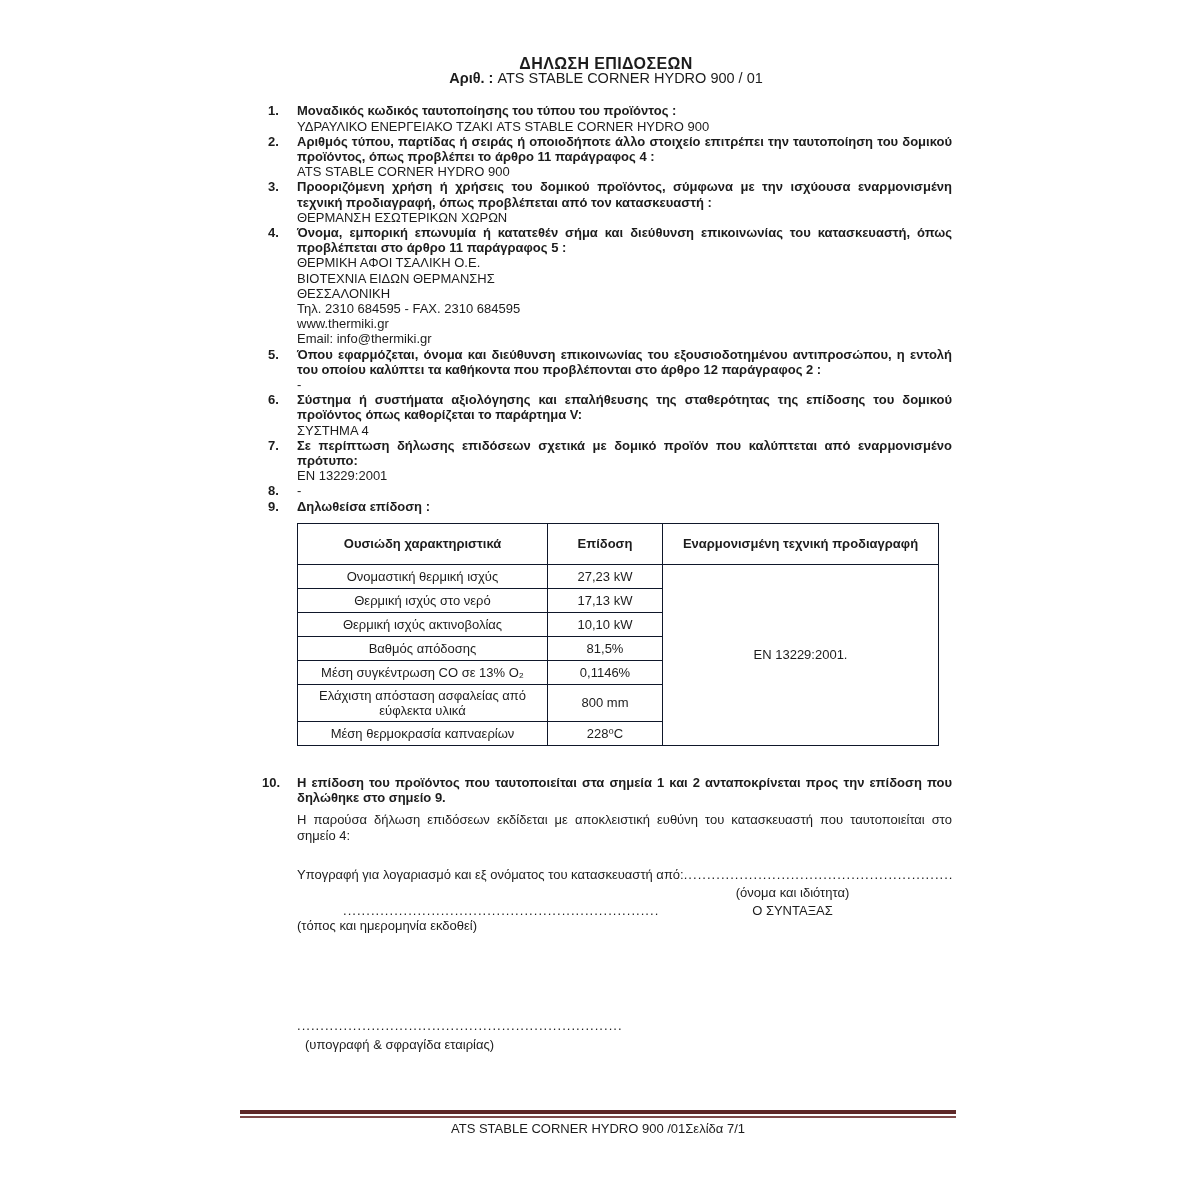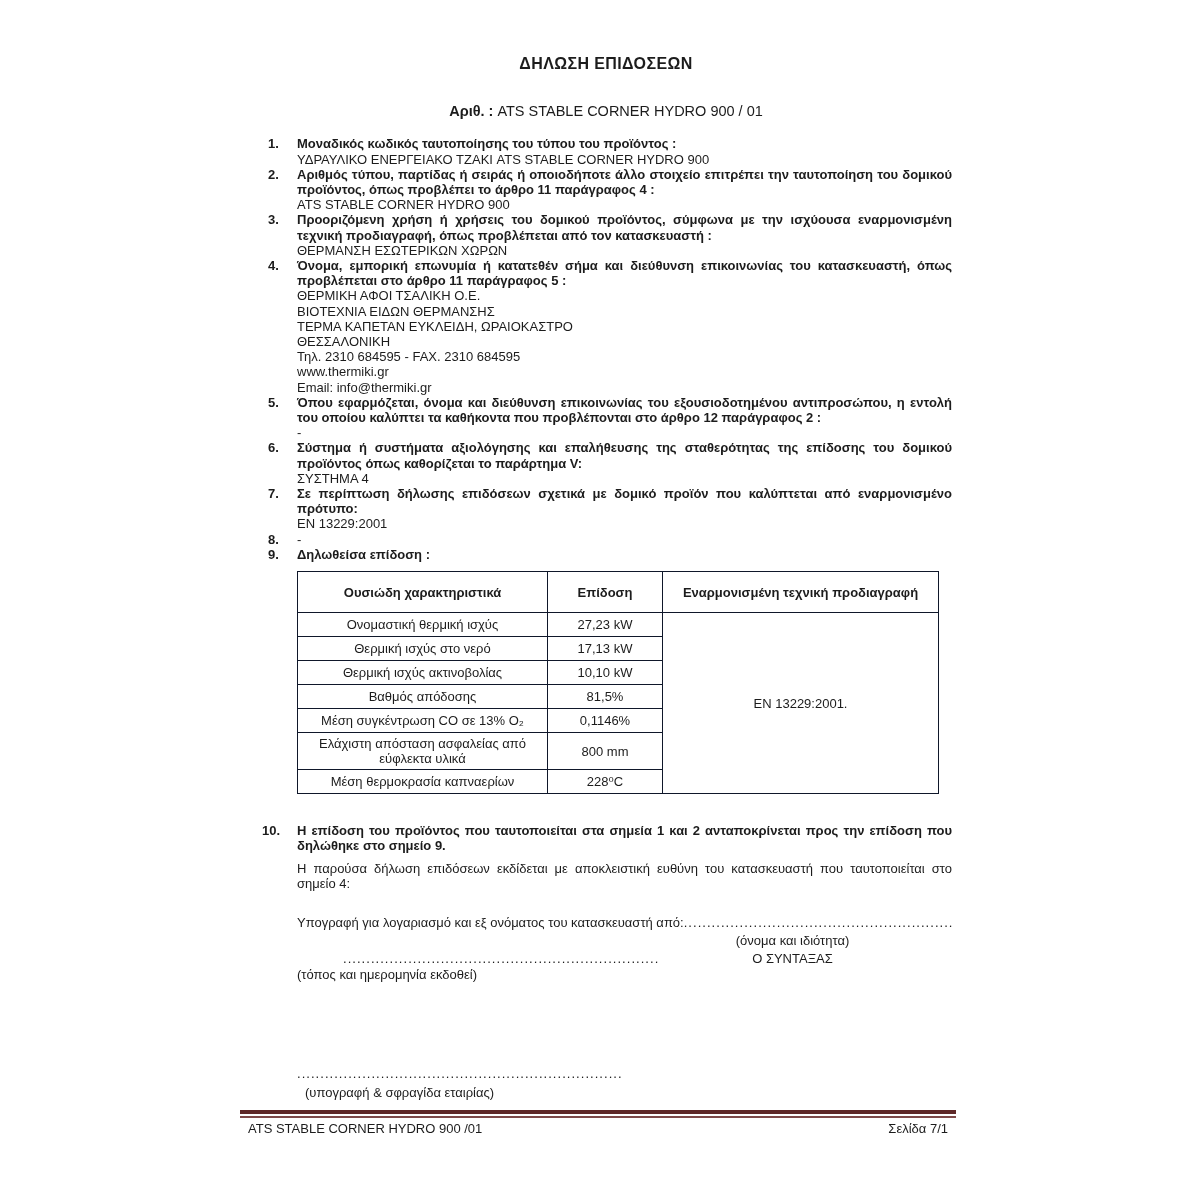--- a/index.html
+++ b/index.html
@@ -3,21 +3,21 @@
 <meta charset="utf-8">
 <style>
   html,body{margin:0;padding:0;background:#fff;}
   .page{
     position:relative;width:1072px;height:1200px;background:#ffffff;overflow:hidden;
     font-family:"Liberation Sans","DejaVu Sans",sans-serif;
     font-size:13px;line-height:15.2px;color:#1c1c1c;
   }
   .content{position:absolute;left:260px;top:0;width:692px;}
   .doc-title{margin-top:56px;text-align:center;font-weight:bold;font-size:16px;letter-spacing:0.4px;}
-  .doc-number{margin-top:33px;text-align:center;font-size:14.5px;}
+  .doc-number{margin-top:0;text-align:center;font-size:14.5px;}
   .doc-number .lbl{font-weight:bold;}
   .list{margin-top:17px;}
   .item{display:flex;}
   .num{width:29px;padding-left:8px;font-weight:bold;flex:none;}
   .num.wide{padding-left:2px;width:35px;}
   .body{flex:1;min-width:0;}
   .label{font-weight:bold;text-align:justify;}
   .val{font-weight:normal;}
   .val.bold{font-weight:normal;}
   .para{margin-top:7px;text-align:justify;}
@@ -33,21 +33,21 @@
   .sig-row{display:flex;justify-content:space-between;align-items:flex-start;margin-left:46px;}
   .right-col{width:235px;text-align:center;margin-right:42px;flex:none;}
   .left-col{flex:1;}
   .mt3{margin-top:3px;}
   .stamp-block{margin-top:84px;}
   .stamp-caption{padding-left:8px;margin-top:4px;}
   .footer{position:absolute;left:240px;top:1110px;width:716px;}
   .rule-thick{height:4px;}
   .rule-gap{height:2px;background:#ffffff;}
   .rule-thin{height:2px;}
-  .footer-row{display:flex;justify-content:space-between;margin-top:3px;padding:0 8px;font-size:13px;}
+  .footer-row{display:flex;justify-content:center;margin-top:3px;padding:0 8px;font-size:13px;}
 </style>
 </head>
 <body>
 
 <div class="page">
   <div class="content">
 
     <div class="doc-title">ΔΗΛΩΣΗ ΕΠΙΔΟΣΕΩΝ</div>
 
     <div class="doc-number">
@@ -80,21 +80,20 @@
           <div class="val">ΘΕΡΜΑΝΣΗ ΕΣΩΤΕΡΙΚΩΝ ΧΩΡΩΝ</div>
         </div>
       </div>
 
       <div class="item">
         <span class="num">4.</span>
         <div class="body">
           <div class="label">Όνομα, εμπορική επωνυμία ή κατατεθέν σήμα και διεύθυνση επικοινωνίας του κατασκευαστή, όπως προβλέπεται στο άρθρο 11 παράγραφος 5 :</div>
           <div class="val bold">ΘΕΡΜΙΚΗ ΑΦΟΙ ΤΣΑΛΙΚΗ Ο.Ε.</div>
           <div class="val bold">ΒΙΟΤΕΧΝΙΑ ΕΙΔΩΝ ΘΕΡΜΑΝΣΗΣ</div>
-          <div class="val">ΤΕΡΜΑ ΚΑΠΕΤΑΝ ΕΥΚΛΕΙΔΗ, ΩΡΑΙΟΚΑΣΤΡΟ</div>
           <div class="val">ΘΕΣΣΑΛΟΝΙΚΗ</div>
           <div class="val">Τηλ. 2310 684595 - FAX. 2310 684595</div>
           <div class="val">www.thermiki.gr</div>
           <div class="val">Email: info@thermiki.gr</div>
         </div>
       </div>
 
       <div class="item">
         <span class="num">5.</span>
         <div class="body">

